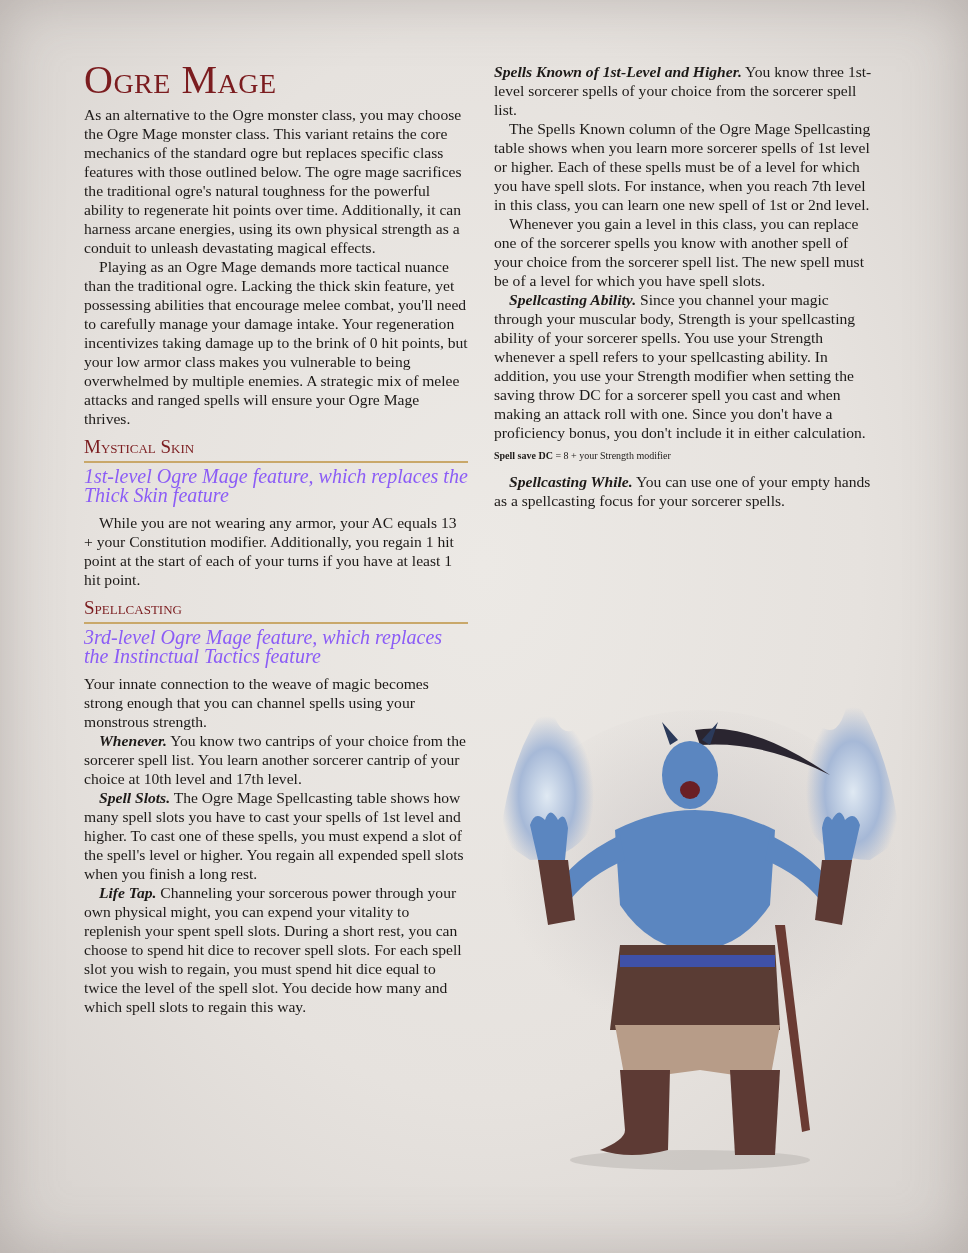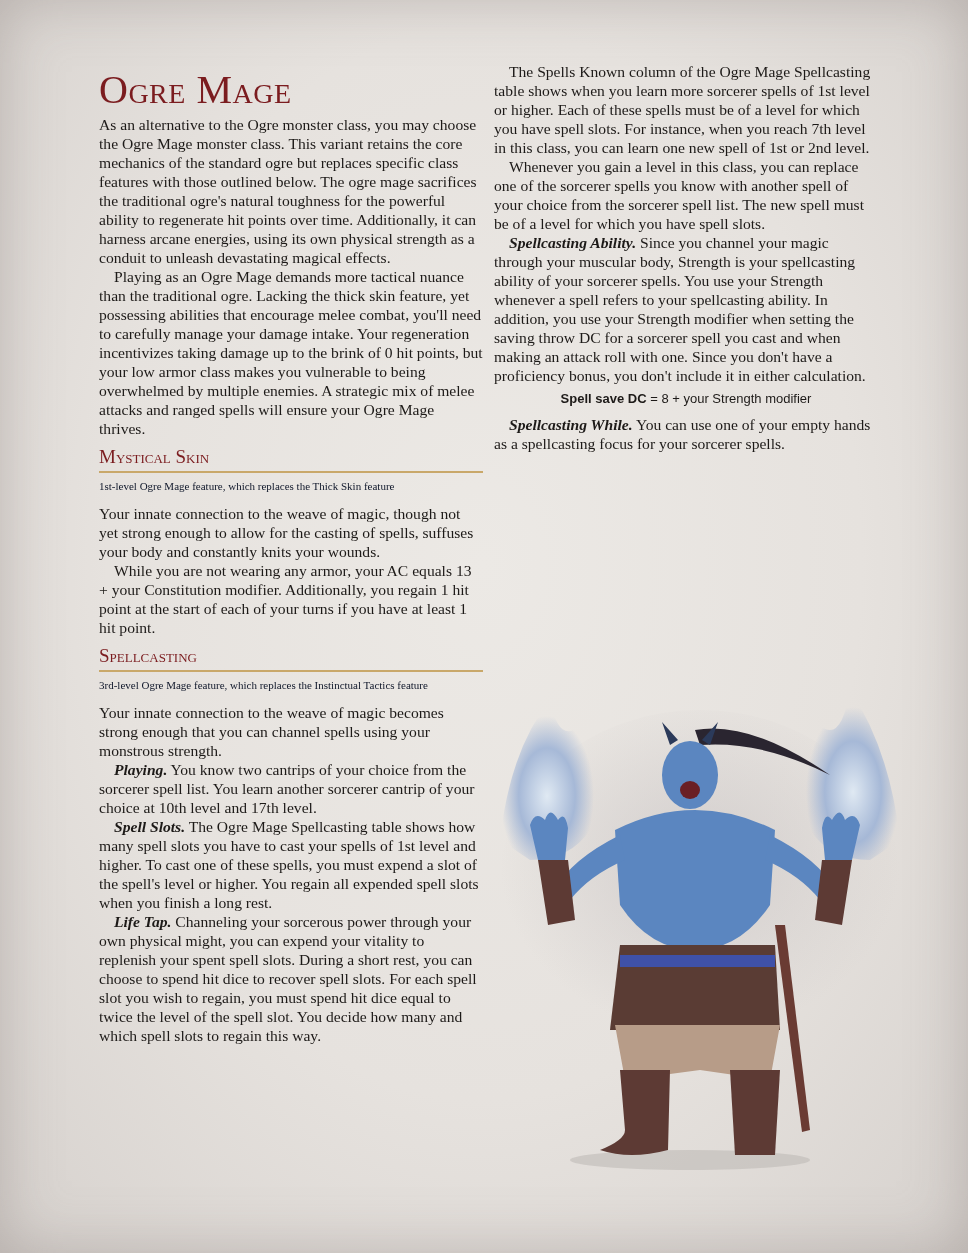--- a/index.html
+++ b/index.html
@@ -7,70 +7,70 @@
     width: 968px; height: 1253px; overflow: hidden; position: relative;
     background: radial-gradient(ellipse at 50% 45%, #ece9e5 0%, #e6e2de 55%, #d6d1cd 100%);
     font-family: "Liberation Serif", "DejaVu Serif", serif;
     color: #1d1a18;
   }
   .page-edge {
     position: absolute; inset: 0; pointer-events: none;
     box-shadow: inset 0 0 60px rgba(120,110,105,0.35);
   }
   .col { position: absolute; font-size: 15.6px; line-height: 19px; }
-  .col-left { left: 84px; top: 64px; width: 384px; margin-left: 15px; }
+  .col-left { left: 84px; top: 54px; width: 384px; }
   .col-right { left: 494px; top: 62px; width: 384px; }
   p { margin: 0; }
   p.indent { text-indent: 15px; }
   .title {
     font-family: "Liberation Serif", serif; color: #7b1c1f;
     font-size: 40px; line-height: 44px; font-variant: small-caps; margin: 4px 0 3px 0;
     letter-spacing: 0.5px;
   }
   .h2 {
     font-family: "Liberation Serif", serif; color: #7b1c1f;
     font-size: 19px; line-height: 26px; font-variant: small-caps;
     border-bottom: 2px solid #c9a86a; padding-bottom: 1px; margin: 6px 0 4px 0;
   }
-  .subtitle { color: #0f172a; margin-bottom: 8px; font-size: 11px; }
+  .subtitle { font-style: italic; color: #8b5cf6; margin-bottom: 8px; font-size: 20px; }
   .lead { font-weight: bold; font-style: italic; }
   .formula {
-    text-align: center; font-family: Liberation Sans, sans-serif;
-    font-size: 13px; margin: 6px 0 8px 0; line-height: 16px;
+    text-align: left; font-family: Liberation Serif, serif;
+    font-size: 10px; margin: 6px 0 8px 0; line-height: 16px;
   }
   .formula b { font-weight: bold; }
   .illustration { position: absolute; left: 490px; top: 660px; width: 420px; height: 520px; }
   .footer { position: absolute; left: 38px; top: 1260px; font-size: 17px; color: #5b3b7a; }
   .footer .num { font-weight: bold; margin-right: 22px; }
   .footer .sec { letter-spacing: 1px; }
 </style>
 </head>
 <body>
 
 <div class="page-edge"></div>
 
 <div class="col col-left">
   <div class="title">Ogre Mage</div>
   <p>As an alternative to the Ogre monster class, you may choose the Ogre Mage monster class. This variant retains the core mechanics of the standard ogre but replaces specific class features with those outlined below. The ogre mage sacrifices the traditional ogre's natural toughness for the powerful ability to regenerate hit points over time. Additionally, it can harness arcane energies, using its own physical strength as a conduit to unleash devastating magical effects.</p>
   <p class="indent">Playing as an Ogre Mage demands more tactical nuance than the traditional ogre. Lacking the thick skin feature, yet possessing abilities that encourage melee combat, you'll need to carefully manage your damage intake. Your regeneration incentivizes taking damage up to the brink of 0 hit points, but your low armor class makes you vulnerable to being overwhelmed by multiple enemies. A strategic mix of melee attacks and ranged spells will ensure your Ogre Mage thrives.</p>
 
   <div class="h2">Mystical Skin</div>
   <div class="subtitle">1st-level Ogre Mage feature, which replaces the Thick Skin feature</div>
-  <p>Your innate connection to the weave of magic, though not yet strong enough to allow for the casting of spells, suffuses your body and constantly knits your wounds.</p>
   <p class="indent">While you are not wearing any armor, your AC equals 13 + your Constitution modifier. Additionally, you regain 1 hit point at the start of each of your turns if you have at least 1 hit point.</p>
 
   <div class="h2">Spellcasting</div>
   <div class="subtitle">3rd-level Ogre Mage feature, which replaces the Instinctual Tactics feature</div>
   <p>Your innate connection to the weave of magic becomes strong enough that you can channel spells using your monstrous strength.</p>
-  <p class="indent"><span class="lead">Playing.</span><span> You know two cantrips of your choice from the sorcerer spell list. You learn another sorcerer cantrip of your choice at 10th level and 17th level.</span></p>
+  <p class="indent"><span class="lead">Whenever.</span><span> You know two cantrips of your choice from the sorcerer spell list. You learn another sorcerer cantrip of your choice at 10th level and 17th level.</span></p>
   <p class="indent"><span class="lead">Spell Slots.</span><span> The Ogre Mage Spellcasting table shows how many spell slots you have to cast your spells of 1st level and higher. To cast one of these spells, you must expend a slot of the spell's level or higher. You regain all expended spell slots when you finish a long rest.</span></p>
   <p class="indent"><span class="lead">Life Tap.</span><span> Channeling your sorcerous power through your own physical might, you can expend your vitality to replenish your spent spell slots. During a short rest, you can choose to spend hit dice to recover spell slots. For each spell slot you wish to regain, you must spend hit dice equal to twice the level of the spell slot. You decide how many and which spell slots to regain this way.</span></p>
 </div>
 
 <div class="col col-right">
+  <p><span class="lead">Spells Known of 1st-Level and Higher.</span><span> You know three 1st-level sorcerer spells of your choice from the sorcerer spell list.</span></p>
   <p class="indent">The Spells Known column of the Ogre Mage Spellcasting table shows when you learn more sorcerer spells of 1st level or higher. Each of these spells must be of a level for which you have spell slots. For instance, when you reach 7th level in this class, you can learn one new spell of 1st or 2nd level.</p>
   <p class="indent">Whenever you gain a level in this class, you can replace one of the sorcerer spells you know with another spell of your choice from the sorcerer spell list. The new spell must be of a level for which you have spell slots.</p>
   <p class="indent"><span class="lead">Spellcasting Ability.</span><span> Since you channel your magic through your muscular body, Strength is your spellcasting ability of your sorcerer spells. You use your Strength whenever a spell refers to your spellcasting ability. In addition, you use your Strength modifier when setting the saving throw DC for a sorcerer spell you cast and when making an attack roll with one. Since you don't have a proficiency bonus, you don't include it in either calculation.</span></p>
   <div class="formula"><b>Spell save DC</b><span> = 8 + your Strength modifier</span></div>
   <p class="indent"><span class="lead">Spellcasting While.</span><span> You can use one of your empty hands as a spellcasting focus for your sorcerer spells.</span></p>
 </div>
 
 <div class="illustration">
   <svg width="420" height="520" viewBox="0 0 420 520">
     <defs>

